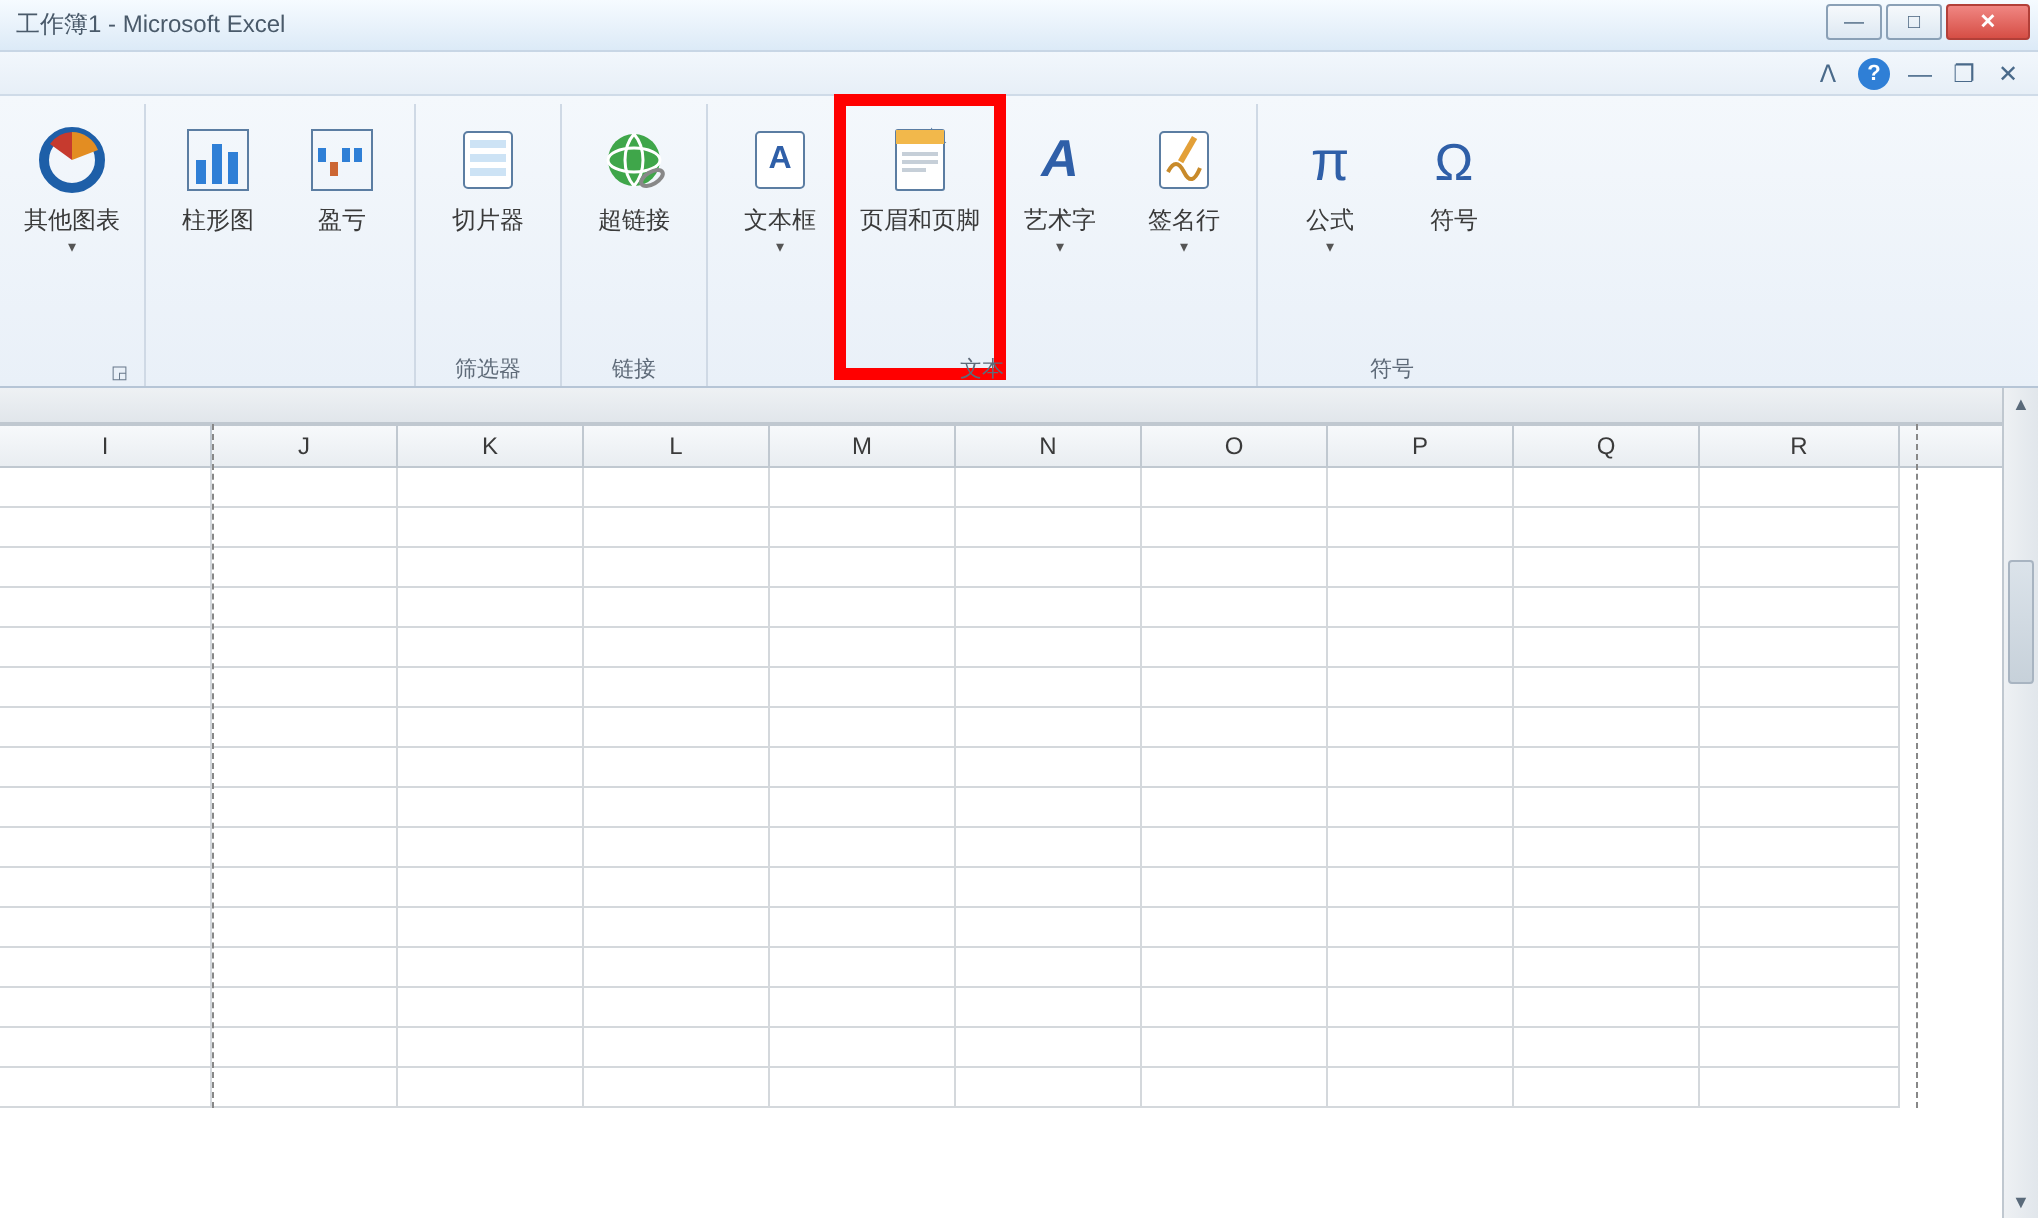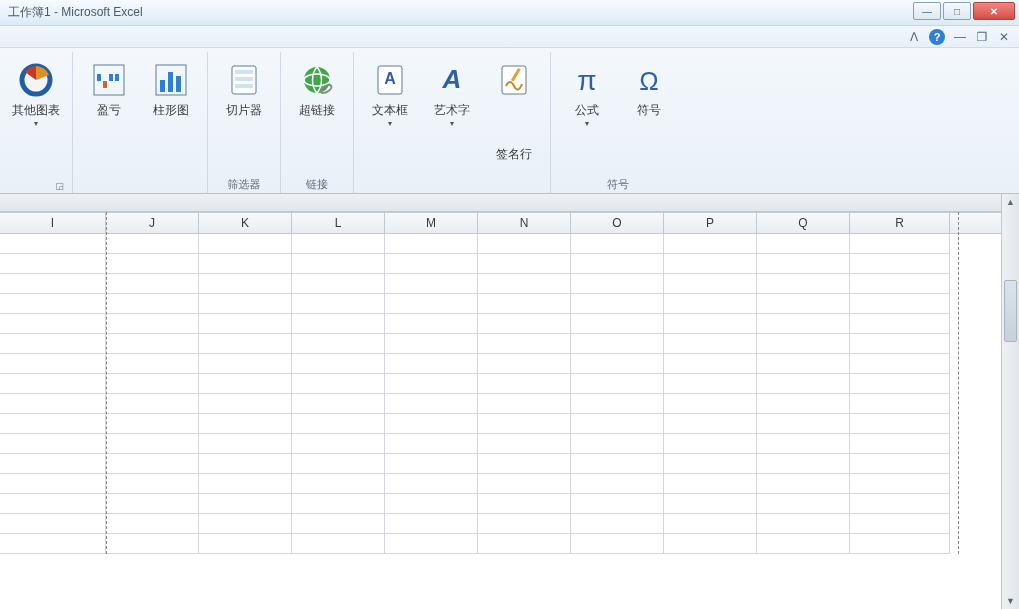--- a/index.html
+++ b/index.html
@@ -79,39 +79,39 @@
       <div class="grp-label">
         <span class="dlaunch">◲</span>
       </div>
     </div>
     <div class="grp">
       <div class="grp-buttons">
         <div class="rbtn" style="position: relative;">
           <div class="icon">
             <svg width="36" height="36" viewBox="0 0 36 36">
               <rect x="3" y="3" width="30" height="30" fill="none" stroke="#5b7da2" stroke-width="1"></rect>
+              <rect x="7" y="18" width="5" height="12" fill="#2f7fd6"></rect>
+              <rect x="15" y="10" width="5" height="20" fill="#2f7fd6"></rect>
+              <rect x="23" y="14" width="5" height="16" fill="#2f7fd6"></rect>
+            </svg>
+          </div>
+          <div class="lbl">柱形图</div>
+        </div>
+        <div class="rbtn" style="position: relative;">
+          <div class="icon">
+            <svg width="36" height="36" viewBox="0 0 36 36">
+              <rect x="3" y="3" width="30" height="30" fill="none" stroke="#5b7da2" stroke-width="1"></rect>
               <rect x="6" y="12" width="4" height="7" fill="#2f7fd6"></rect>
               <rect x="12" y="19" width="4" height="7" fill="#c63"></rect>
               <rect x="18" y="12" width="4" height="7" fill="#2f7fd6"></rect>
               <rect x="24" y="12" width="4" height="7" fill="#2f7fd6"></rect>
             </svg>
           </div>
           <div class="lbl">盈亏</div>
         </div>
-        <div class="rbtn" style="position: relative;">
-          <div class="icon">
-            <svg width="36" height="36" viewBox="0 0 36 36">
-              <rect x="3" y="3" width="30" height="30" fill="none" stroke="#5b7da2" stroke-width="1"></rect>
-              <rect x="7" y="18" width="5" height="12" fill="#2f7fd6"></rect>
-              <rect x="15" y="10" width="5" height="20" fill="#2f7fd6"></rect>
-              <rect x="23" y="14" width="5" height="16" fill="#2f7fd6"></rect>
-            </svg>
-          </div>
-          <div class="lbl">柱形图</div>
-        </div>
       </div>
     </div>
     <div class="grp">
       <div class="grp-buttons">
         <div class="rbtn" style="position: relative;">
           <div class="icon">
             <svg width="36" height="36" viewBox="0 0 36 36">
               <rect x="6" y="4" width="24" height="28" rx="2" fill="#fff" stroke="#5b7da2"></rect>
               <rect x="9" y="8" width="18" height="4" fill="#cde3f5"></rect>
               <rect x="9" y="15" width="18" height="4" fill="#cde3f5"></rect>
@@ -144,41 +144,56 @@
         <div class="rbtn" style="position: relative;">
           <div class="icon">
             <svg width="36" height="36" viewBox="0 0 36 36">
               <rect x="6" y="4" width="24" height="28" rx="2" fill="#fff" stroke="#5b7da2"></rect>
               <text x="18" y="22" font-size="16" font-family="serif" fill="#2f5fa8" text-anchor="middle" font-weight="bold">A</text>
             </svg>
           </div>
           <div class="lbl">文本框</div>
           <div class="drop">▾</div>
         </div>
+        <div class="rbtn" style="position: relative; width: 76px;">
+          <div class="icon">
+            <svg width="36" height="36" viewBox="0 0 36 36">
+              <rect x="6" y="3" width="24" height="30" rx="1" fill="#fff" stroke="#5b7da2"></rect>
+              <path d="M24 3 L30 9 L24 9 Z" fill="#d8e4ef" stroke="#5b7da2"></path>
+              <rect x="6" y="3" width="24" height="7" fill="#f2b84b"></rect>
+              <rect x="9" y="14" width="18" height="2" fill="#c6cfd8"></rect>
+              <rect x="9" y="18" width="18" height="2" fill="#c6cfd8"></rect>
+              <rect x="9" y="22" width="12" height="2" fill="#c6cfd8"></rect>
+            </svg>
+          </div>
+          <div class="lbl">页眉和页脚</div>
+          <div class="highlight" style="inset: -10px -6px -16px;"></div>
+        </div>
         <div class="rbtn" style="position: relative;">
           <div class="icon">
             <svg width="36" height="36" viewBox="0 0 36 36">
               <text x="18" y="26" font-size="26" font-family="serif" fill="#2f5fa8" text-anchor="middle" font-style="italic" font-weight="bold">A</text>
             </svg>
           </div>
           <div class="lbl">艺术字</div>
           <div class="drop">▾</div>
         </div>
-        <div class="rbtn" style="position: relative; gap: 44px;">
+        <div class="rbtn" style="position: relative;">
           <div class="icon">
             <svg width="36" height="36" viewBox="0 0 36 36">
               <rect x="6" y="4" width="24" height="28" rx="2" fill="#fff" stroke="#5b7da2"></rect>
               <path d="M10 24 Q14 16 18 24 T26 22" fill="none" stroke="#c88a2a" stroke-width="2"></path>
               <rect x="22" y="6" width="3" height="14" fill="#e3a038" transform="rotate(30 22 6)"></rect>
             </svg>
           </div>
           <div class="lbl">签名行</div>
           <div class="drop">▾</div>
         </div>
       </div>
+      <div class="grp-label">文本</div>
     </div>
     <div class="grp grp-last">
       <div class="grp-buttons">
         <div class="rbtn" style="position: relative;">
           <div class="icon">
             <svg width="36" height="36" viewBox="0 0 36 36">
               <text x="18" y="28" font-size="28" font-family="serif" fill="#2f5fa8" text-anchor="middle">π</text>
             </svg>
           </div>
           <div class="lbl">公式</div>

